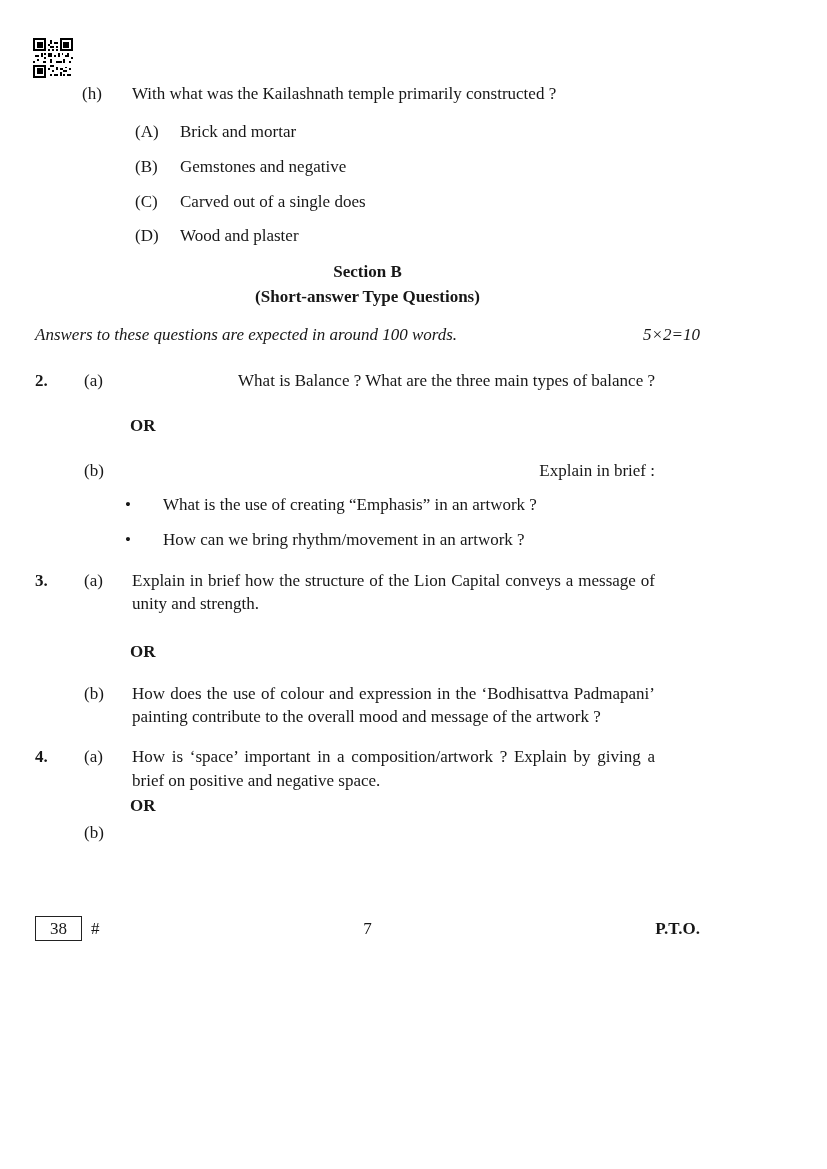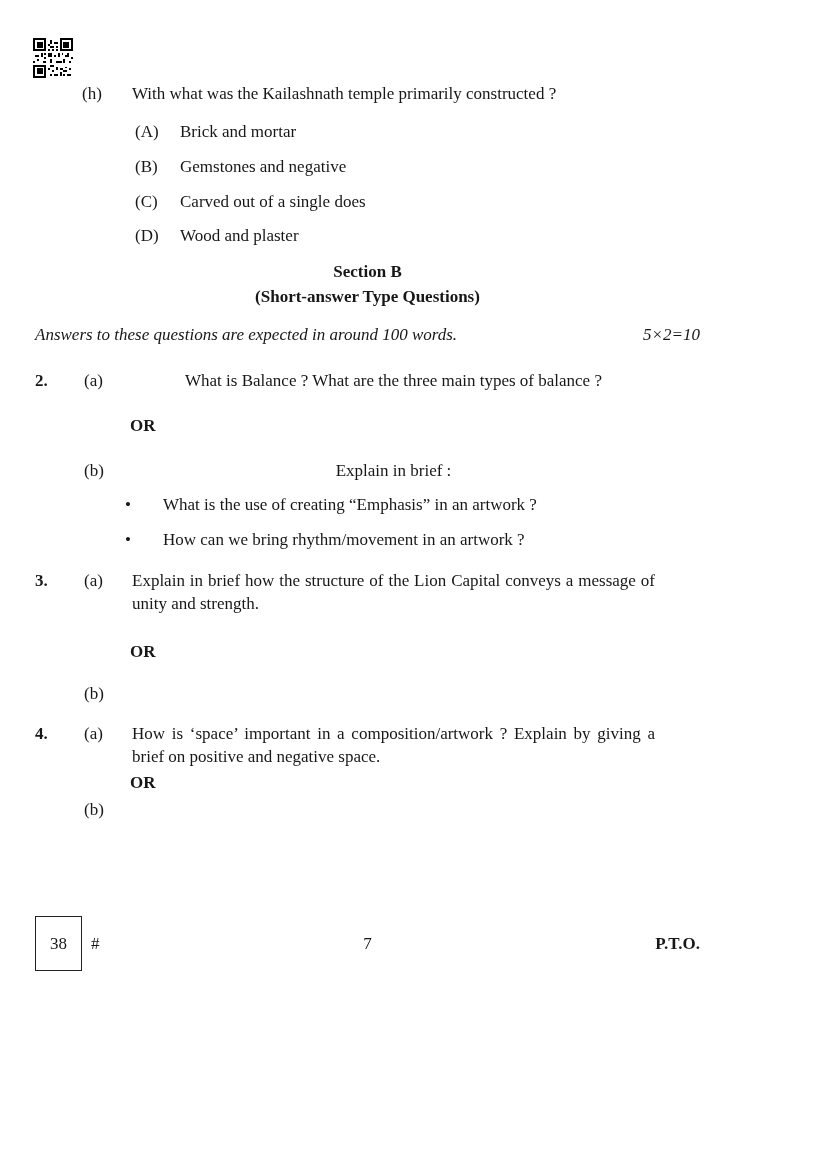--- a/index.html
+++ b/index.html
@@ -24,30 +24,30 @@
   .opt    { margin-left: 100px; }
   .optlabel { width: 45px; flex: 0 0 auto; }
   
   .center { text-align: center; font-weight: bold; }
   
   .instr { display: flex; justify-content: space-between; font-style: italic; }
   
   .qnum  { width: 49px; font-weight: bold; flex: 0 0 auto; }
   .qpart { width: 48px; flex: 0 0 auto; }
   .qtext { width: 523px; text-align: justify; }
-  .qtext.single { text-align: center; }
+  .qtext.single { text-align: right; }
   .or    { margin-left: 95px; font-weight: bold; }
   .bul   { display: flex; margin-left: 90px; }
   .dot   { width: 38px; flex: 0 0 auto; }
   
   .footer { position: absolute; left: 35px; top: 916px; width: 665px; display: flex; align-items: center; }
   .f-side { flex: 1 1 0; display: flex; align-items: center; }
   .f-center { flex: 0 0 auto; }
   .f-right { justify-content: flex-end; font-weight: bold; }
-  .codebox { display: inline-block; border: 1.5px solid #222; padding: 15px 14px; line-height: 23px; }
+  .codebox { display: inline-block; border: 1.5px solid #222; padding: 0 14px; line-height: 23px; }
   .hash { margin-left: 9px; }
 </style>
 </head>
 <body>
 
 <div class="page">
 
   <div class="qr">
     <svg viewBox="0 0 21 21" width="40" height="40" shape-rendering="crispEdges" aria-hidden="true">
       <rect width="21" height="21" fill="#fff"></rect>
@@ -157,20 +157,21 @@
 
     <div class="row" style="margin-top:17.5px">
       <span class="qnum">3.</span>
       <span class="qpart">(a)</span>
       <span class="qtext">Explain in brief how the structure of the Lion Capital conveys a message of unity and strength.</span>
     </div>
     <div class="or" style="margin-top:24px">OR</div>
     <div class="row" style="margin-top:18.5px">
       <span class="qnum"></span>
       <span class="qpart">(b)</span>
+      <span class="qtext">How does the use of colour and expression in the ‘Bodhisattva Padmapani’ painting contribute to the overall mood and message of the artwork ?</span>
     </div>
 
     <div class="row" style="margin-top:16.5px">
       <span class="qnum">4.</span>
       <span class="qpart">(a)</span>
       <span class="qtext">How is ‘space’ important in a composition/artwork ? Explain by giving a brief on positive and negative space.</span>
     </div>
     <div class="or" style="margin-top:2px">OR</div>
     <div class="row" style="margin-top:3.5px">
       <span class="qnum"></span>

